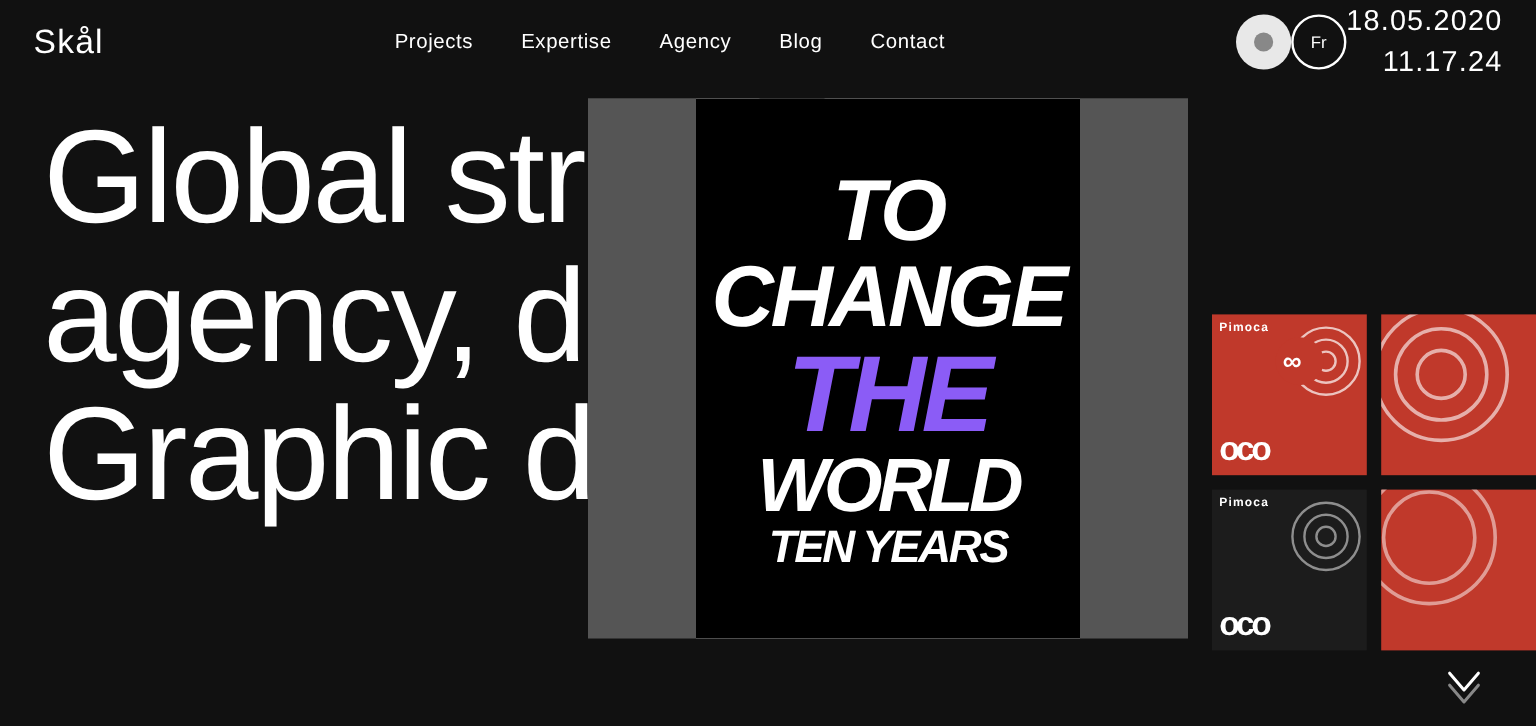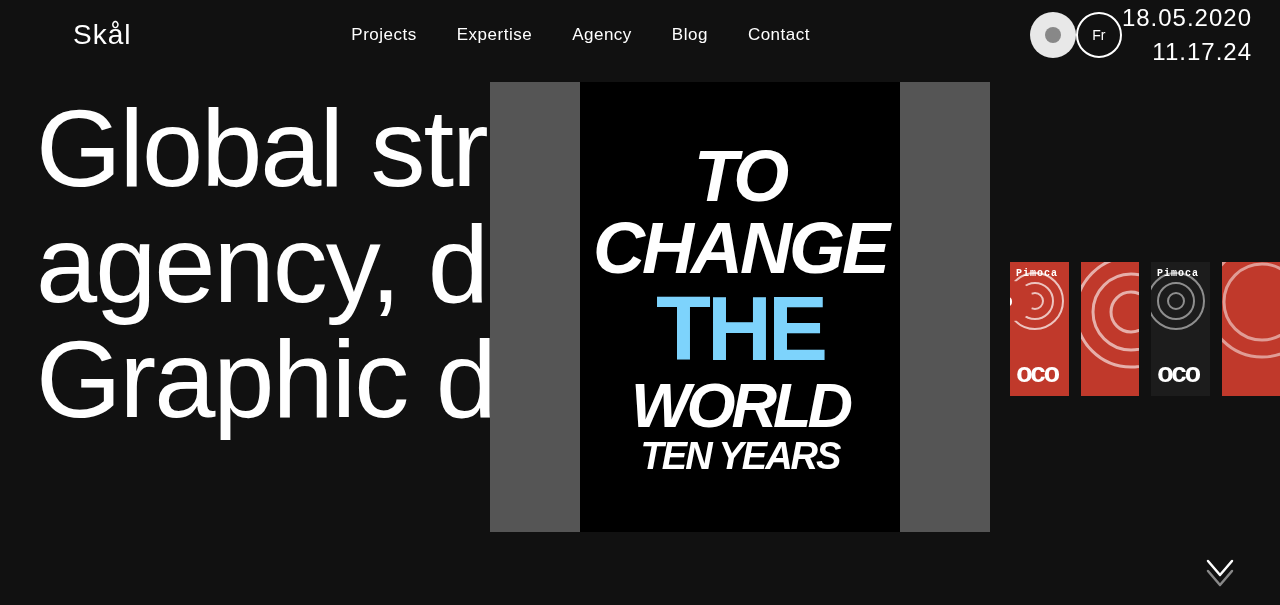--- a/index.html
+++ b/index.html
@@ -17,21 +17,20 @@
     
     header {
       position: absolute;
       top: 0; left: 0; right: 0;
       height: 70px;
       display: flex;
       align-items: center;
       justify-content: space-between;
       padding: 0 28px;
       z-index: 100;
-      margin-left: 45px;
     }
 
     .logo {
       font-size: 28px;
       font-weight: 300;
       letter-spacing: 1px;
       color: #fff;
     }
 
     nav {
@@ -161,23 +160,24 @@
       letter-spacing: -3px;
       color: #fff;
       text-transform: uppercase;
       line-height: 1;
       font-style: italic;
     }
 
     .poster-the {
       font-size: 90px;
       font-weight: 900;
-      color: #7dd3fc;
-      text-transform: uppercase;
-      line-height: 1;
+      color: #8b5cf6;
+      text-transform: uppercase;
+      line-height: 1;
+      font-style: italic;
       letter-spacing: -4px;
     }
 
     .poster-world {
       font-size: 63px;
       font-weight: 900;
       color: #fff;
       text-transform: uppercase;
       line-height: 1;
       font-style: italic;
@@ -218,24 +218,23 @@
 
     
     .thumb-grid {
       position: absolute;
       top: 262px;
       right: 0;
       width: 270px;
       height: 280px;
       z-index: 15;
       display: grid;
-      grid-template-columns: 1fr 1fr 1fr 1fr;
+      grid-template-columns: 1fr 1fr;
       grid-template-rows: 1fr 1fr;
       gap: 12px;
-      font-family: Liberation Mono, monospace;
     }
 
     .thumb {
       overflow: hidden;
       position: relative;
     }
 
     .thumb-red {
       background: #c0392b;
       display: flex;

